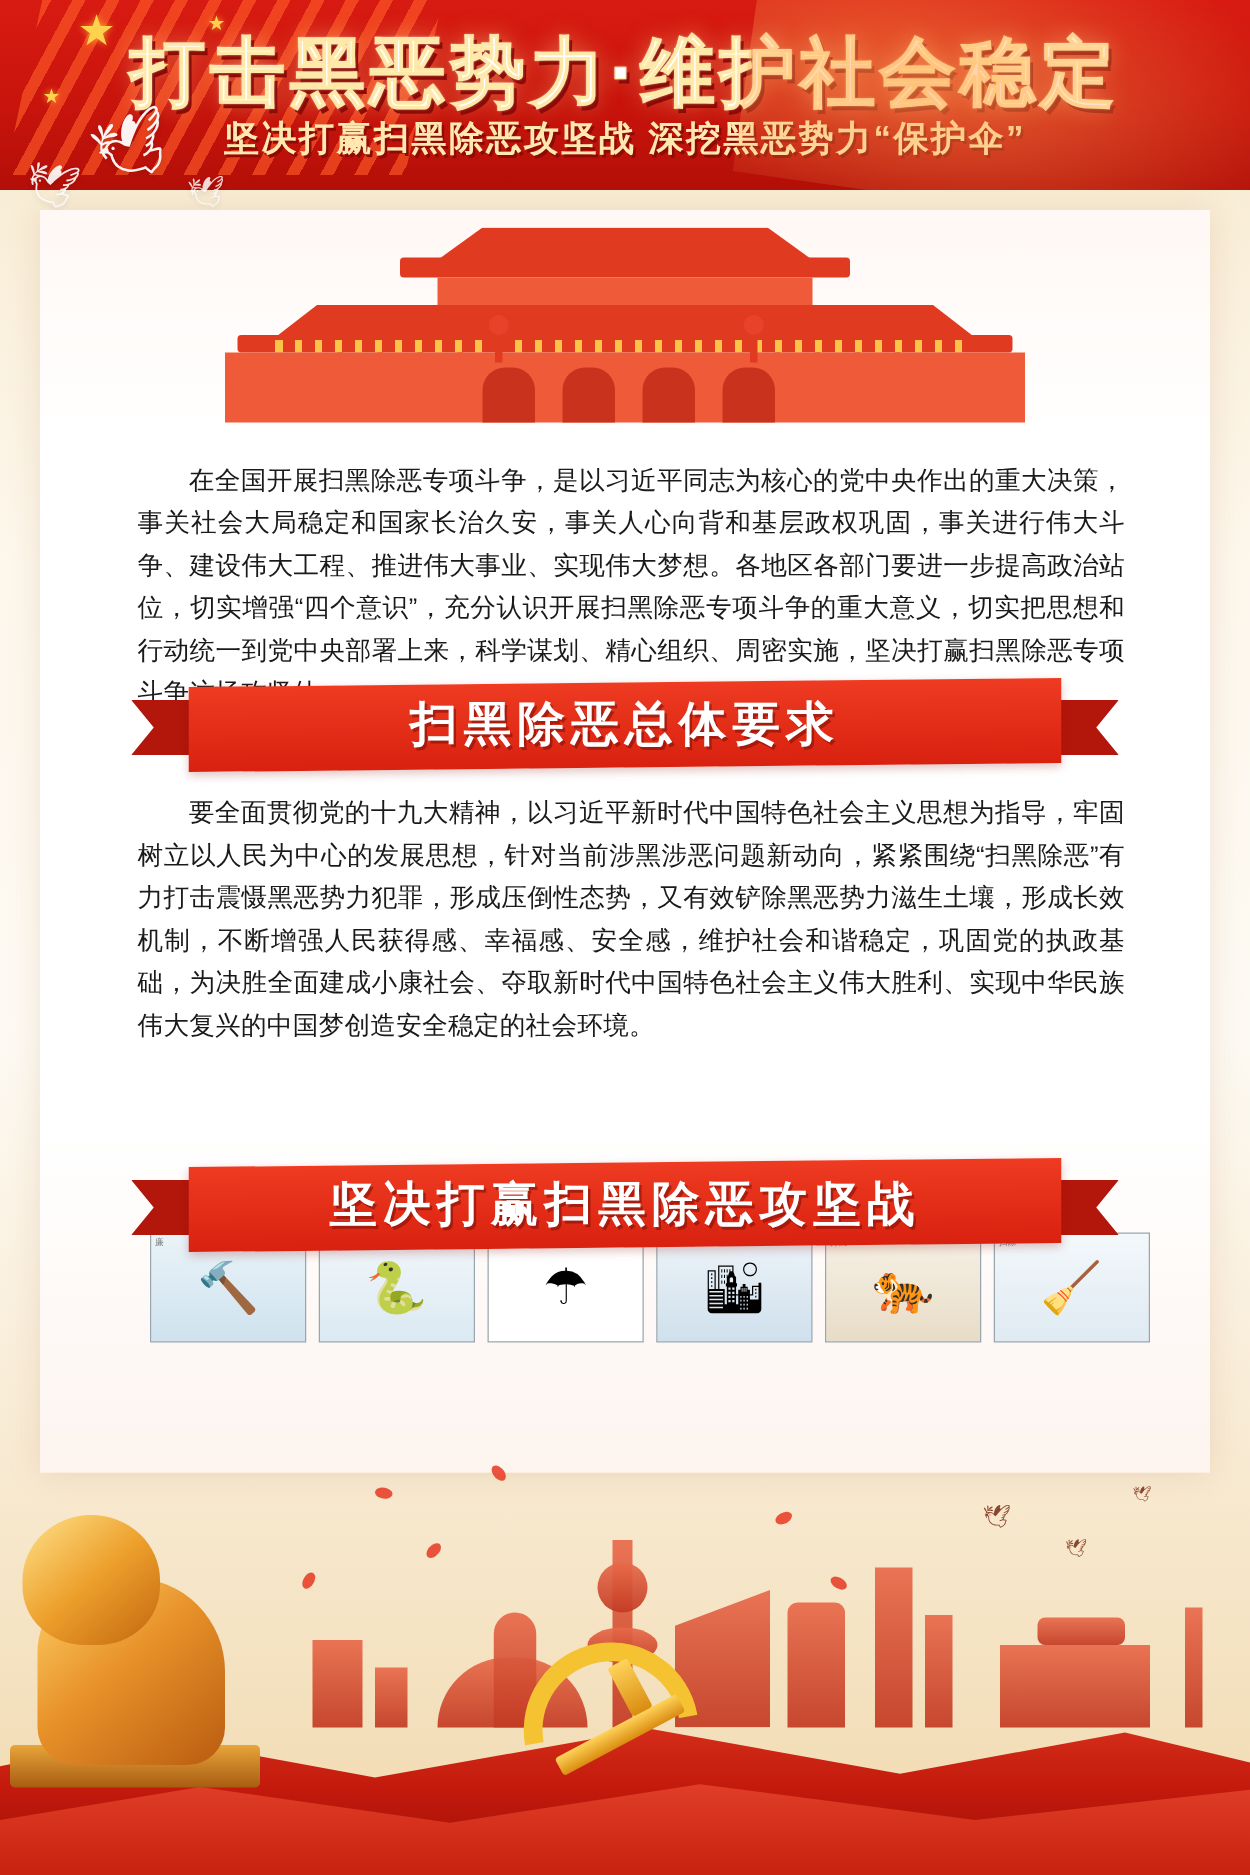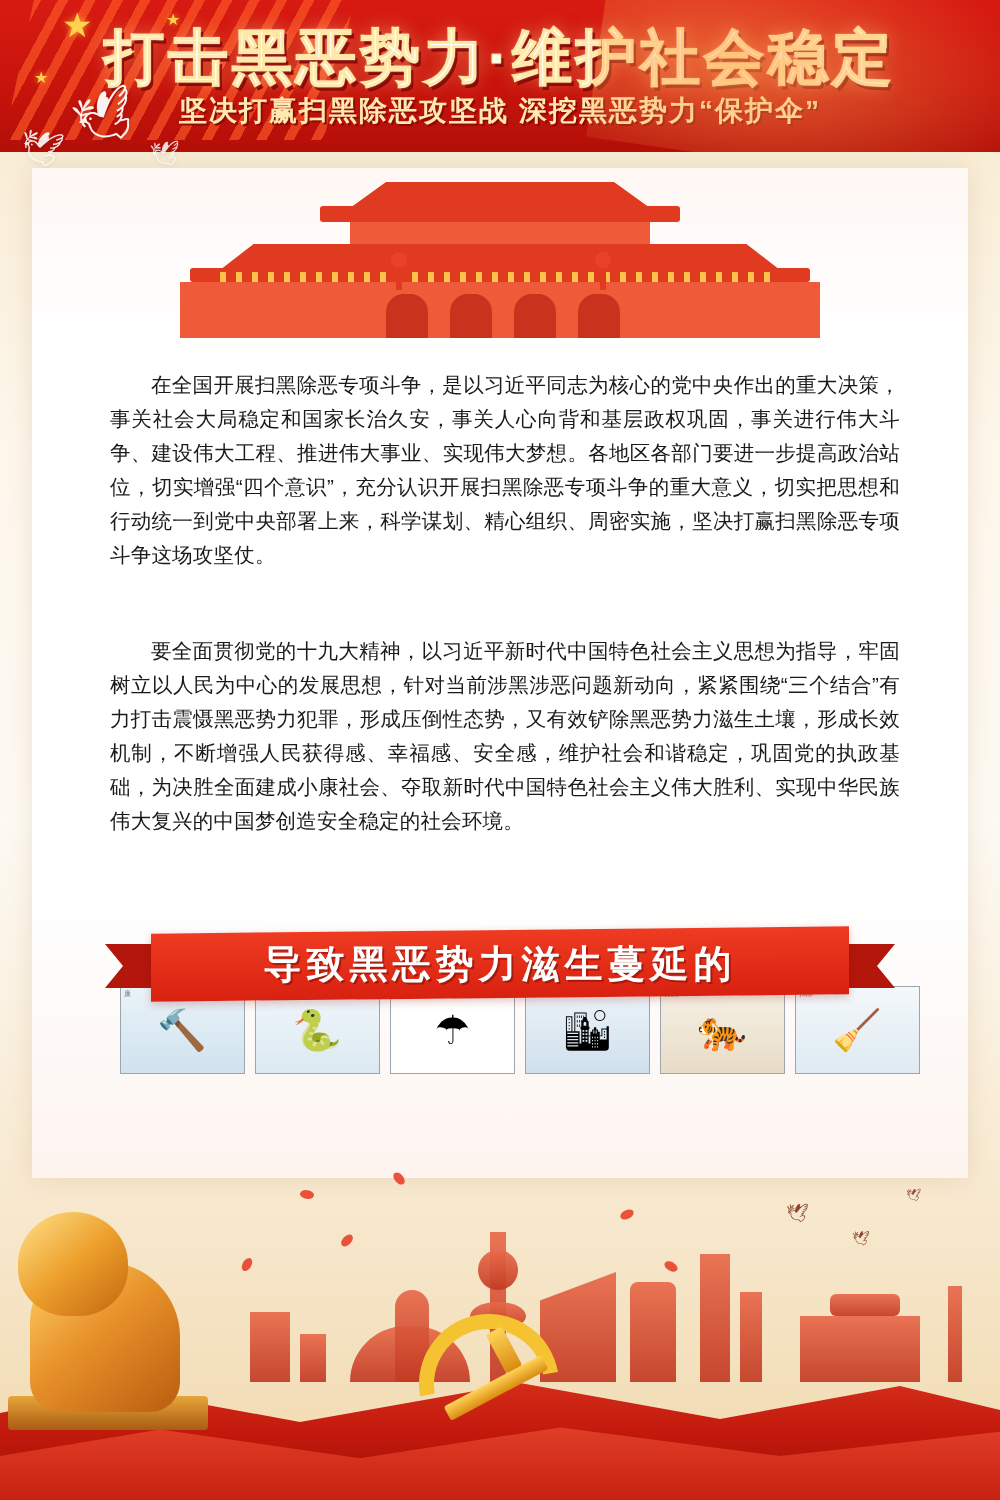--- a/index.html
+++ b/index.html
@@ -198,22 +198,28 @@
       <div class="lampb" style="left:445px"></div>
     <div class="gate" style="left:236px"></div>
     <div class="gate" style="left:300px"></div>
     <div class="gate" style="left:364px"></div>
     <div class="gate" style="left:428px"></div>
   </div>
 
 
   <div class="para" style="top:200px;">在全国开展扫黑除恶专项斗争，是以习近平同志为核心的党中央作出的重大决策，事关社会大局稳定和国家长治久安，事关人心向背和基层政权巩固，事关进行伟大斗争、建设伟大工程、推进伟大事业、实现伟大梦想。各地区各部门要进一步提高政治站位，切实增强“四个意识”，充分认识开展扫黑除恶专项斗争的重大意义，切实把思想和行动统一到党中央部署上来，科学谋划、精心组织、周密实施，坚决打赢扫黑除恶专项斗争这场攻坚仗。</div>
 
-
-  <div class="para" style="top:466px;">要全面贯彻党的十九大精神，以习近平新时代中国特色社会主义思想为指导，牢固树立以人民为中心的发展思想，针对当前涉黑涉恶问题新动向，紧紧围绕“三个结合”有力打击震慑黑恶势力犯罪，形成压倒性态势，又有效铲除黑恶势力滋生土壤，形成长效机制，不断增强人民获得感、幸福感、安全感，维护社会和谐稳定，巩固党的执政基础，为决胜全面建成小康社会、夺取新时代中国特色社会主义伟大胜利、实现中华民族伟大复兴的中国梦创造安全稳定的社会环境。</div>
+  <div class="ribbon tilted" style="top:378px;">
+    <div class="endL"></div>
+      <div class="endR"></div>
+    <div class="mid"></div>
+    <div class="txt">扫黑除恶总体要求</div>
+  </div>
+
+  <div class="para" style="top:466px;">要全面贯彻党的十九大精神，以习近平新时代中国特色社会主义思想为指导，牢固树立以人民为中心的发展思想，针对当前涉黑涉恶问题新动向，紧紧围绕“扫黑除恶”有力打击震慑黑恶势力犯罪，形成压倒性态势，又有效铲除黑恶势力滋生土壤，形成长效机制，不断增强人民获得感、幸福感、安全感，维护社会和谐稳定，巩固党的执政基础，为决胜全面建成小康社会、夺取新时代中国特色社会主义伟大胜利、实现中华民族伟大复兴的中国梦创造安全稳定的社会环境。</div>
 
   <div class="strip">
     <div class="cellwrap c1">
       <span class="cap">廉</span>
       <span class="glyph">🔨</span>
     </div>
     <div class="cellwrap c2">
       <span class="cap">贪</span>
       <span class="glyph">🐍</span>
     </div>
@@ -232,21 +238,21 @@
     <div class="cellwrap c6">
       <span class="cap">扫除</span>
       <span class="glyph">🧹</span>
     </div>
   </div>
 
   <div class="ribbon tilted" style="top:762px;">
     <div class="endL"></div>
       <div class="endR"></div>
     <div class="mid"></div>
-    <div class="txt">导致黑恶势力滋生蔓延的</div>
+    <div class="txt">坚决打赢扫黑除恶攻坚战</div>
   </div>
 
 </div>
 
 <div class="bottom">
   <div class="skyline">
     <div class="bld" style="left:250px;width:40px;height:70px;"></div>
     <div class="bld" style="left:300px;width:26px;height:48px;"></div>
     <div class="bld" style="left:350px;width:120px;height:56px;border-radius:60px 60px 0 0;"></div>
     <div class="bld" style="left:395px;width:34px;height:92px;border-radius:40px 40px 0 0;"></div>

